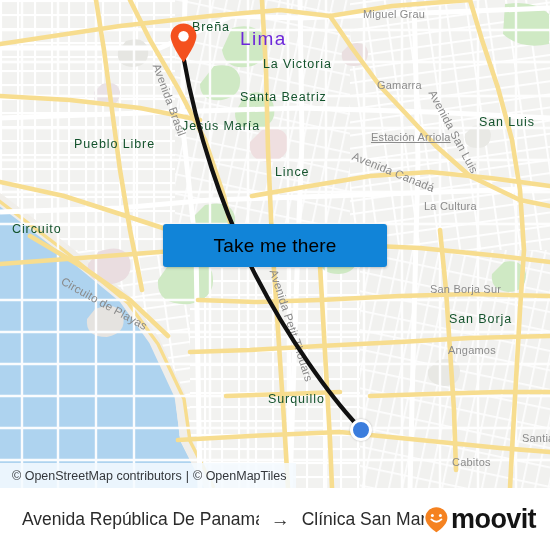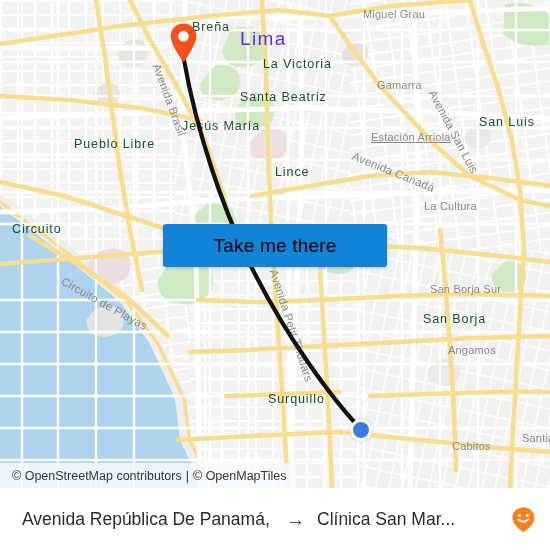--- a/index.html
+++ b/index.html
@@ -279,24 +279,24 @@
         <div class="maplabel lbl-hood" style="left: 182px; top: 119px;">Jesús María</div>
         <div class="maplabel lbl-hood" style="left: 275px; top: 165px;">Lince</div>
         <div class="maplabel lbl-road" style="left: 355px; top: 150px; transform: rotate(22deg); transform-origin: left top;">Avenida Canadá</div>
         <div class="maplabel lbl-hood" style="left: 74px; top: 137px;">Pueblo Libre</div>
         <div class="maplabel lbl-road" style="left: 162px; top: 62px; transform: rotate(70deg); transform-origin: left top;">Avenida Brasil</div>
         <div class="maplabel lbl-place" style="left: 424px; top: 200px;">La Cultura</div>
         <div class="maplabel lbl-hood" style="left: 12px; top: 222px;">Circuito</div>
         <div class="maplabel lbl-road" style="left: 65px; top: 275px; transform: rotate(29deg); transform-origin: left top;">Circuito de Playas</div>
         <div class="maplabel lbl-place" style="left: 430px; top: 283px;">San Borja Sur</div>
         <div class="maplabel lbl-road" style="left: 279px; top: 268px; transform: rotate(72deg); transform-origin: left top;">Avenida Petit Thouars</div>
-        <div class="maplabel lbl-hood" style="left: 423px; top: 312px;">San Borja</div>
+        <div class="maplabel lbl-hood" style="left: 449px; top: 312px;">San Borja</div>
         <div class="maplabel lbl-place" style="left: 448px; top: 344px;">Angamos</div>
         <div class="maplabel lbl-hood" style="left: 268px; top: 392px;">Surquillo</div>
-        <div class="maplabel lbl-place" style="left: 452px; top: 440px;">Cabitos</div>
+        <div class="maplabel lbl-place" style="left: 452px; top: 456px;">Cabitos</div>
         <div class="maplabel lbl-place" style="left: 522px; top: 432px;">Santiago de Su...</div>
       </div>
 
     <svg id="route" viewBox="0 0 550 488">
       <path d="M 184 60 C 196 128 222 210 256 276 C 288 338 330 396 358 426" fill="none" stroke="#111111" stroke-width="4.2" stroke-linecap="round"></path>
     </svg>
 
     <svg id="pin" viewBox="0 0 29 42">
       <path d="M14.5 1.4 C7.2 1.4 1.6 7 1.6 14.1 C1.6 23.2 14.5 40.4 14.5 40.4
                C14.5 40.4 27.4 23.2 27.4 14.1 C27.4 7 21.8 1.4 14.5 1.4 Z" fill="#f4511e"></path>
@@ -322,15 +322,16 @@
     </div>
 
     <div id="brand">
       <svg width="25" height="27" viewBox="0 0 25 27">
         <path d="M12.4 1.2 C6.3 1.2 1.4 6 1.4 12 C1.4 19.6 12.4 26.2 12.4 26.2
                  C12.4 26.2 23.4 19.6 23.4 12 C23.4 6 18.5 1.2 12.4 1.2 Z" fill="#f58220"></path>
         <circle cx="8.4" cy="9.6" r="1.5" fill="#ffffff"></circle>
         <circle cx="16.4" cy="9.6" r="1.5" fill="#ffffff"></circle>
         <path d="M7.4 13.4 q5 4.6 10 0" fill="none" stroke="#ffffff" stroke-width="1.9" stroke-linecap="round"></path>
       </svg>
+      <span id="brand-name">moovit</span>
     </div>
   </div>
 </div>
 
 </body></html>

